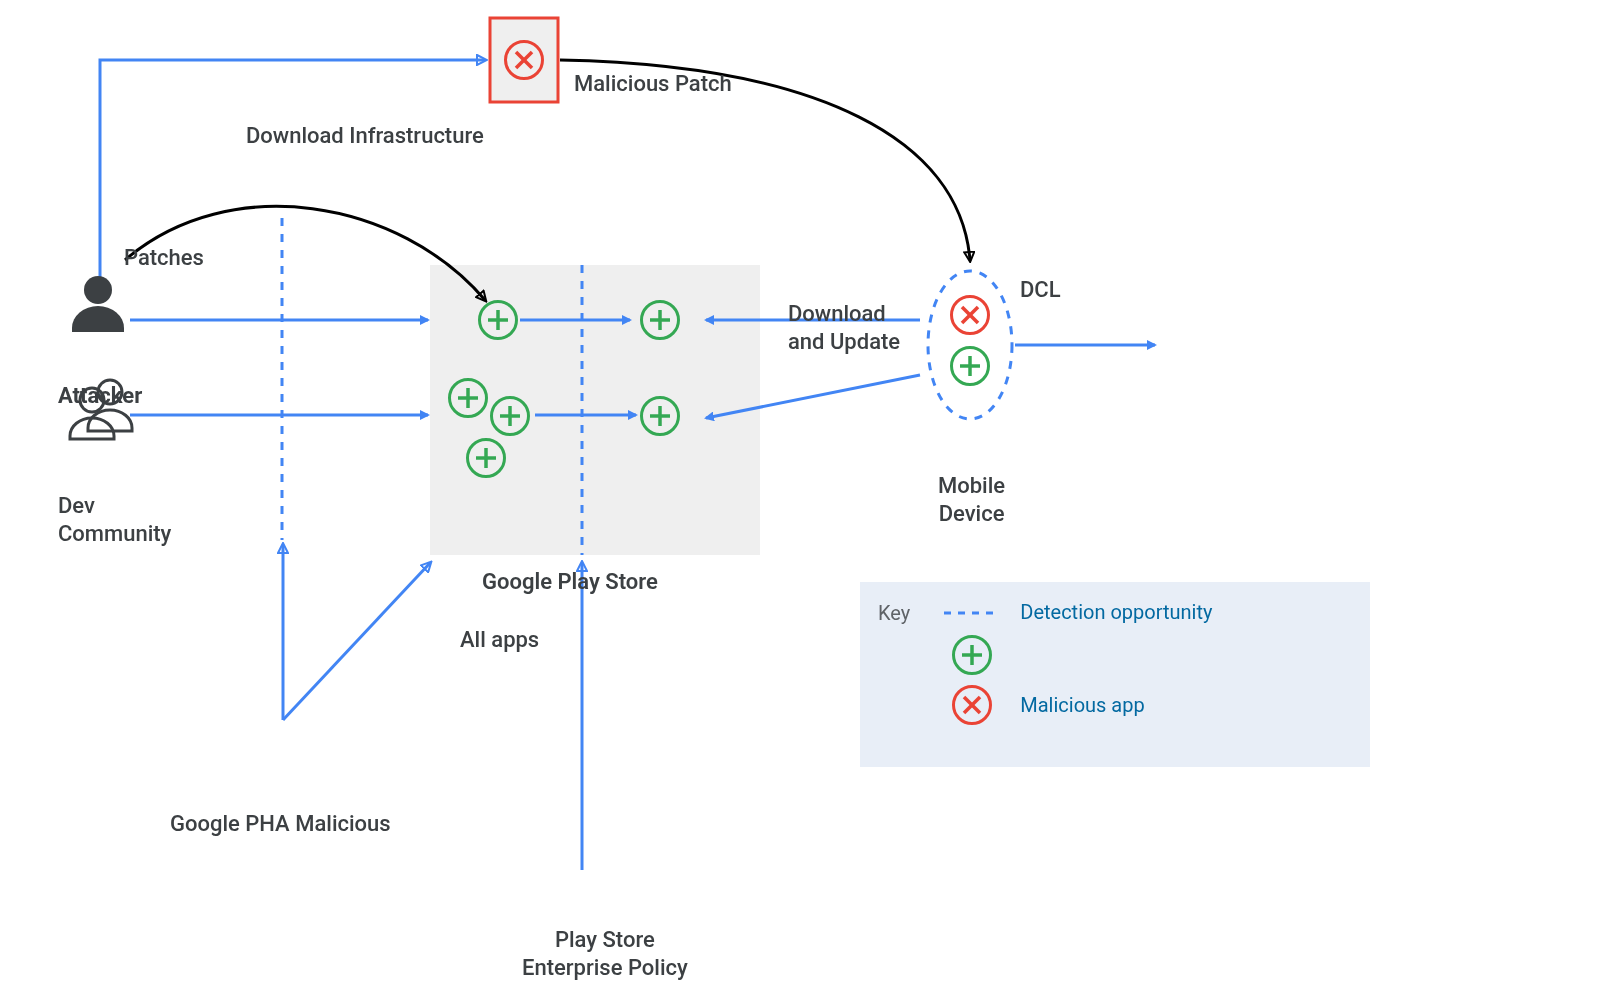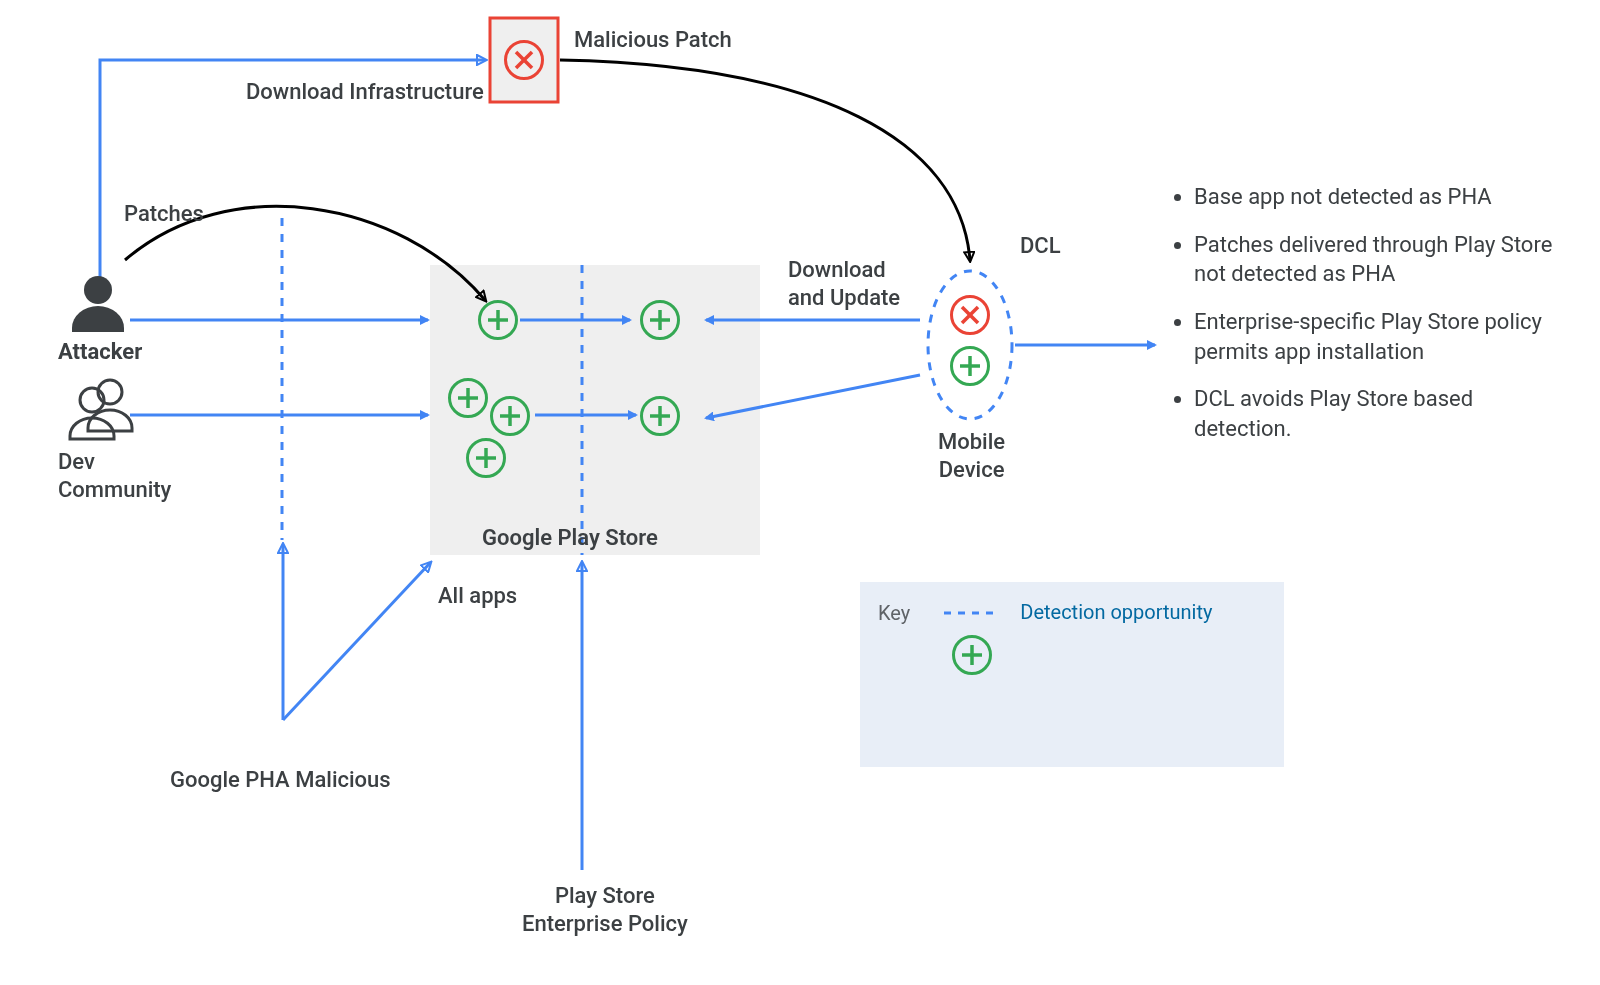--- a/index.html
+++ b/index.html
@@ -1,21 +1,21 @@
 <!DOCTYPE html>
 <html><head>
 <meta charset="utf-8">
 <style>
   html,body{margin:0;padding:0;}
   body{width:1600px;height:985px;background:#ffffff;font-family:Roboto,Arial,sans-serif;color:#3c4043;}
   .canvas{position:relative;width:1600px;height:985px;}
-  .lbl{position:absolute;font-size:22px;font-weight:500;color:#3c4043;line-height:1.25;}
+  .lbl{position:absolute;font-size:22px;font-weight:500;color:#3c4043;line-height:1.25;margin-top:44px;}
   svg.stage{position:absolute;left:0;top:0;}
   
-  .keybox{position:absolute;left:860px;top:582px;width:424px;height:185px;background:#E8EEF7;padding:18px 18px 18px 18px;box-sizing:border-box;}
+  .keybox{position:absolute;left:860px;top:582px;width:510px;height:185px;background:#E8EEF7;padding:18px 18px 18px 18px;box-sizing:border-box;}
   .keybox .row{display:flex;align-items:center;margin-bottom:10px;gap:20px;}
   .keybox .sym{width:56px;display:flex;justify-content:center;align-items:flex-start;flex:0 0 56px;}
   .keybox .txt{font-size:20px;color:#0369a1;line-height:1.25;}
   .keybox .keylbl{font-size:20px;color:#5f6368;margin-right:14px;}
   
   .bullets{position:absolute;left:1170px;top:182px;width:400px;}
   .bullets ul{margin:0;padding-left:24px;}
   .bullets li{font-size:22px;color:#3c4043;line-height:1.35;margin-bottom:18px;}
   
   .badge{position:absolute;width:40px;height:40px;border-radius:50%;box-sizing:border-box;display:flex;align-items:center;justify-content:center;}
@@ -150,33 +150,25 @@
 Community</div>
   <div class="lbl" style="left:124px;top:200px;">Patches</div>
   <div class="lbl" style="left:246px;top:78px;">Download Infrastructure</div>
   <div class="lbl" style="left:574px;top:26px;">Malicious Patch</div>
   <div class="lbl" style="left:788px;top:256px;white-space:pre-line;">Download
 and Update</div>
   <div class="lbl" style="left:1020px;top:232px;">DCL</div>
   <div class="lbl" style="left:938px;top:428px;white-space:pre-line;text-align:center;">Mobile
 Device</div>
   <div class="lbl" style="left:482px;top:524px;font-weight:600;">Google Play Store</div>
-  <div class="lbl" style="left:438px;top:582px;text-align:right;">All apps</div>
+  <div class="lbl" style="left:460px;top:582px;text-align:right;">All apps</div>
   <div class="lbl" style="left:170px;top:766px;">Google PHA Malicious</div>
   <div class="lbl" style="left:522px;top:882px;white-space:pre-line;text-align:center;">Play Store
 Enterprise Policy</div>
 
-  <div class="bullets">
-    <ul>
-      <li>Base app not detected as PHA</li>
-      <li>Patches delivered through Play Store not detected as PHA</li>
-      <li>Enterprise-specific Play Store policy permits app installation</li>
-      <li>DCL avoids Play Store based detection.</li>
-    </ul>
-  </div>
 
   <div class="keybox">
     <div class="row">
       <span class="keylbl">Key</span>
       <span class="sym">
         <svg width="56" height="14">
             <line x1="0" y1="7" x2="56" y2="7" stroke="#4285F4" stroke-width="3" stroke-dasharray="7 7"></line>
           </svg>
       </span>
       <span class="txt">Detection opportunity</span>
@@ -185,15 +177,27 @@
       <span class="keylbl" style="visibility:hidden;">Key</span>
       <span class="sym">
         <span class="badge goodApp" style="position:relative;left:0;top:0;">
           <svg width="24" height="24">
               <line x1="12" y1="2" x2="12" y2="22" stroke="#34A853" stroke-width="3.5"></line>
               <line x1="2" y1="12" x2="22" y2="12" stroke="#34A853" stroke-width="3.5"></line>
             </svg>
         </span>
       </span>
     </div>
+    <div class="row">
+      <span class="keylbl" style="visibility:hidden;">Key</span>
+      <span class="sym">
+        <span class="badge badApp" style="position:relative;left:0;top:0;">
+          <svg width="24" height="24">
+              <line x1="4" y1="4" x2="20" y2="20" stroke="#EA4335" stroke-width="3.5"></line>
+              <line x1="20" y1="4" x2="4" y2="20" stroke="#EA4335" stroke-width="3.5"></line>
+            </svg>
+        </span>
+      </span>
+      <span class="txt">Malicious app</span>
+    </div>
   </div>
 
 </div>
 
 </body></html>

